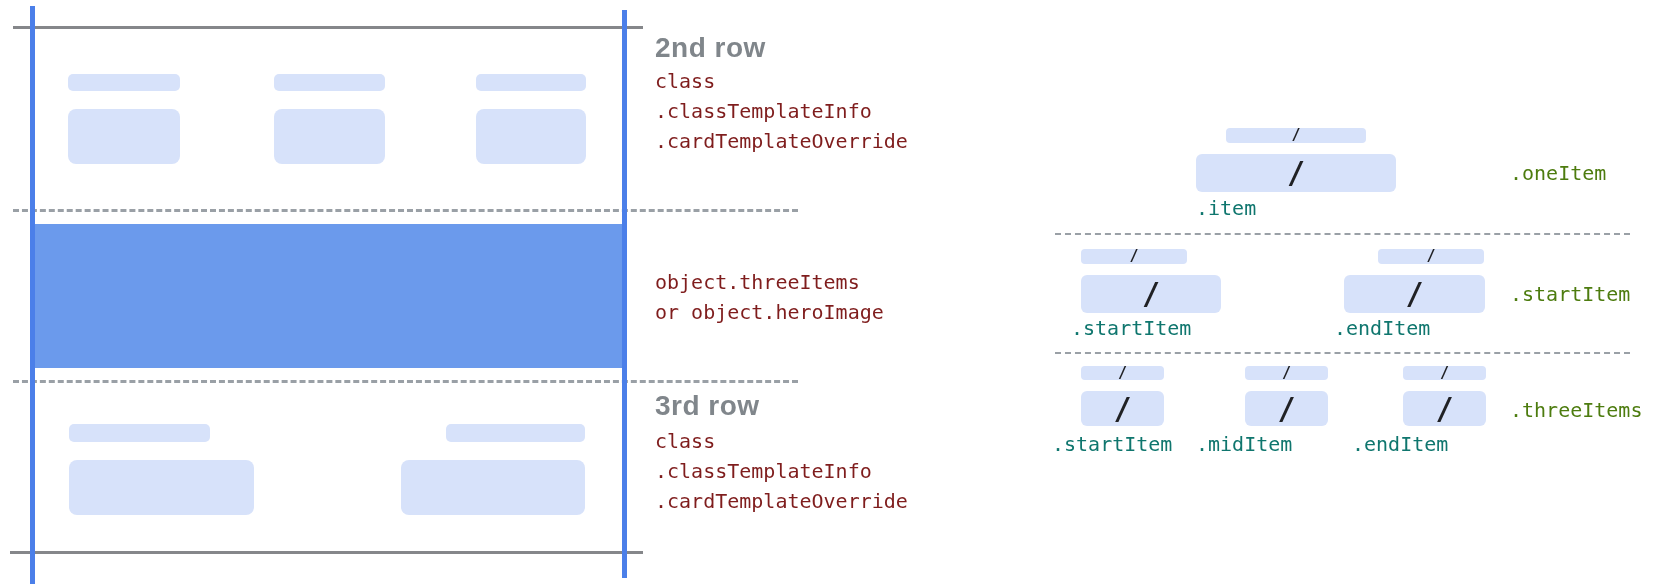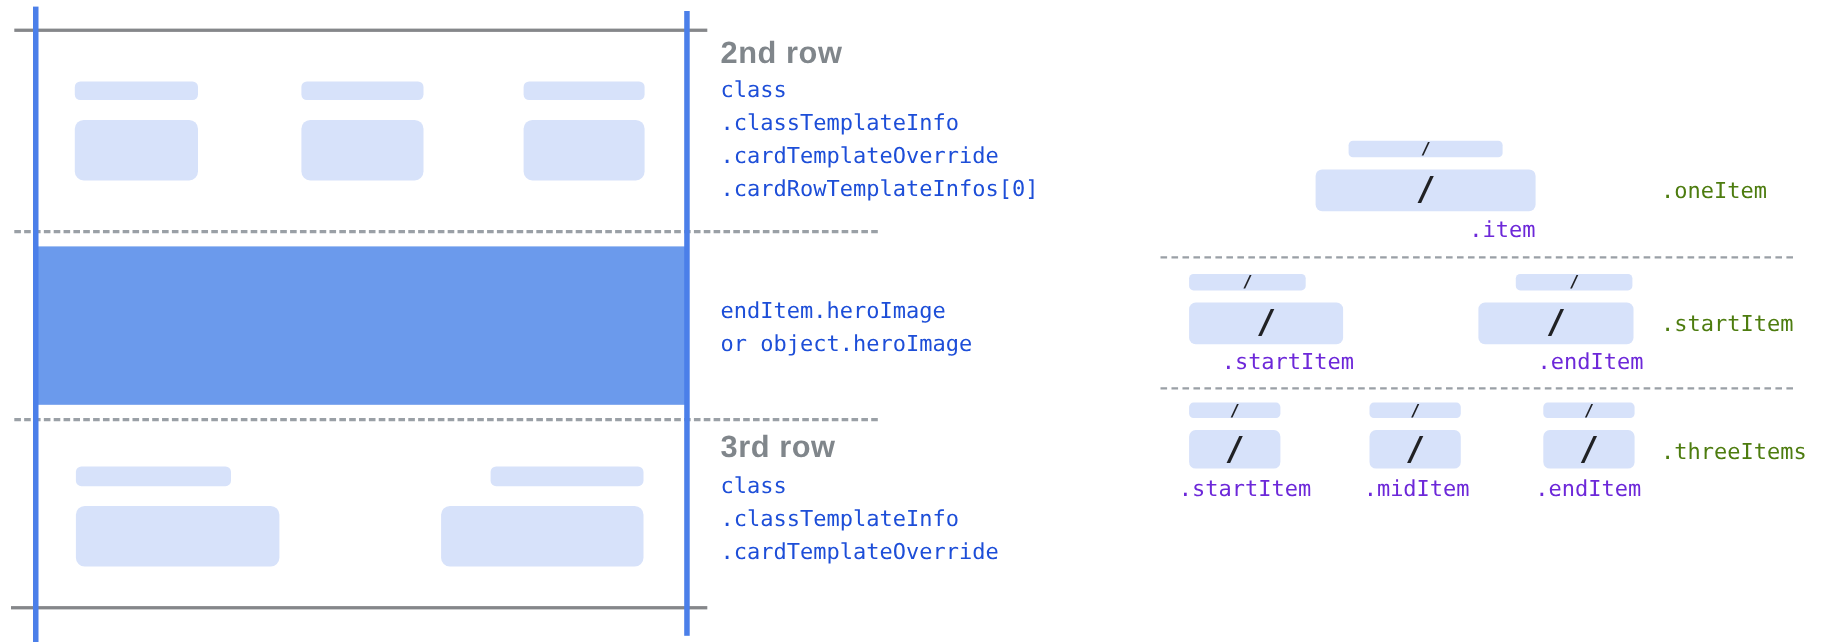--- a/index.html
+++ b/index.html
@@ -15,32 +15,32 @@
   .dash   { position:absolute; height:0; border-top:3px dashed #9aa0a6; z-index:3; }
   .dash.thin { border-top-width:2px; }
   .hero   { position:absolute; background:#6b9aec; z-index:2; }
   .ph     { position:absolute; background:#d7e2fa; border-radius:5px; z-index:2; }
   .ph.box { border-radius:8px; }
   .rowtitle {
     position:absolute; font-family:"Liberation Sans","DejaVu Sans",sans-serif;
     font-weight:700; font-size:28px; color:#80868b; letter-spacing:0.5px; z-index:5;
   }
   .codeblock { position:absolute; z-index:5; }
-  .codeline  { font-size:20px; line-height:30px; color:#1d4ed8; white-space:pre; }
+  .codeline  { font-size:20px; line-height:30px; color:#7f1d1d; white-space:pre; }
   .sbar {
     position:absolute; background:#d7e2fa; border-radius:4px; z-index:2;
     display:flex; align-items:center; justify-content:center;
   }
   .sbar.box { border-radius:6px; }
   .sl   { font-weight:700; color:#202124; line-height:1; }
   .sl-sm { font-size:15px; }
   .sl-lg { font-size:30px; }
   .ilabel {
-    position:absolute; font-size:20px; line-height:24px; color:#6d28d9;
-    text-align:right; z-index:5;
+    position:absolute; font-size:20px; line-height:24px; color:#0f766e;
+    text-align:left; z-index:5;
   }
   .glabel {
     position:absolute; font-size:20px; line-height:24px; color:#4d7c0f; z-index:5;
     white-space:pre;
   }
 </style>
 </head>
 <body>
 
 <div class="canvas">
@@ -65,25 +65,24 @@
   <div class="ph" style="left:69px;  top:424px; width:141px; height:18px;"></div>
   <div class="ph box" style="left:69px;  top:460px; width:185px; height:55px;"></div>
   <div class="ph" style="left:446px; top:424px; width:139px; height:18px;"></div>
   <div class="ph box" style="left:401px; top:460px; width:184px; height:55px;"></div>
 
   <div class="rowtitle" style="left:655px; top:32px;">2nd row</div>
   <div class="codeblock" style="left:655px; top:66px;">
     <div class="codeline">class</div>
     <div class="codeline">.classTemplateInfo</div>
     <div class="codeline">.cardTemplateOverride</div>
-    <div class="codeline">.cardRowTemplateInfos[0]</div>
   </div>
 
   <div class="codeblock" style="left:655px; top:267px;">
-    <div class="codeline">endItem.heroImage</div>
+    <div class="codeline">object.threeItems</div>
     <div class="codeline">or object.heroImage</div>
   </div>
 
   <div class="rowtitle" style="left:655px; top:390px;">3rd row</div>
   <div class="codeblock" style="left:655px; top:426px;">
     <div class="codeline">class</div>
     <div class="codeline">.classTemplateInfo</div>
     <div class="codeline">.cardTemplateOverride</div>
   </div>
 

